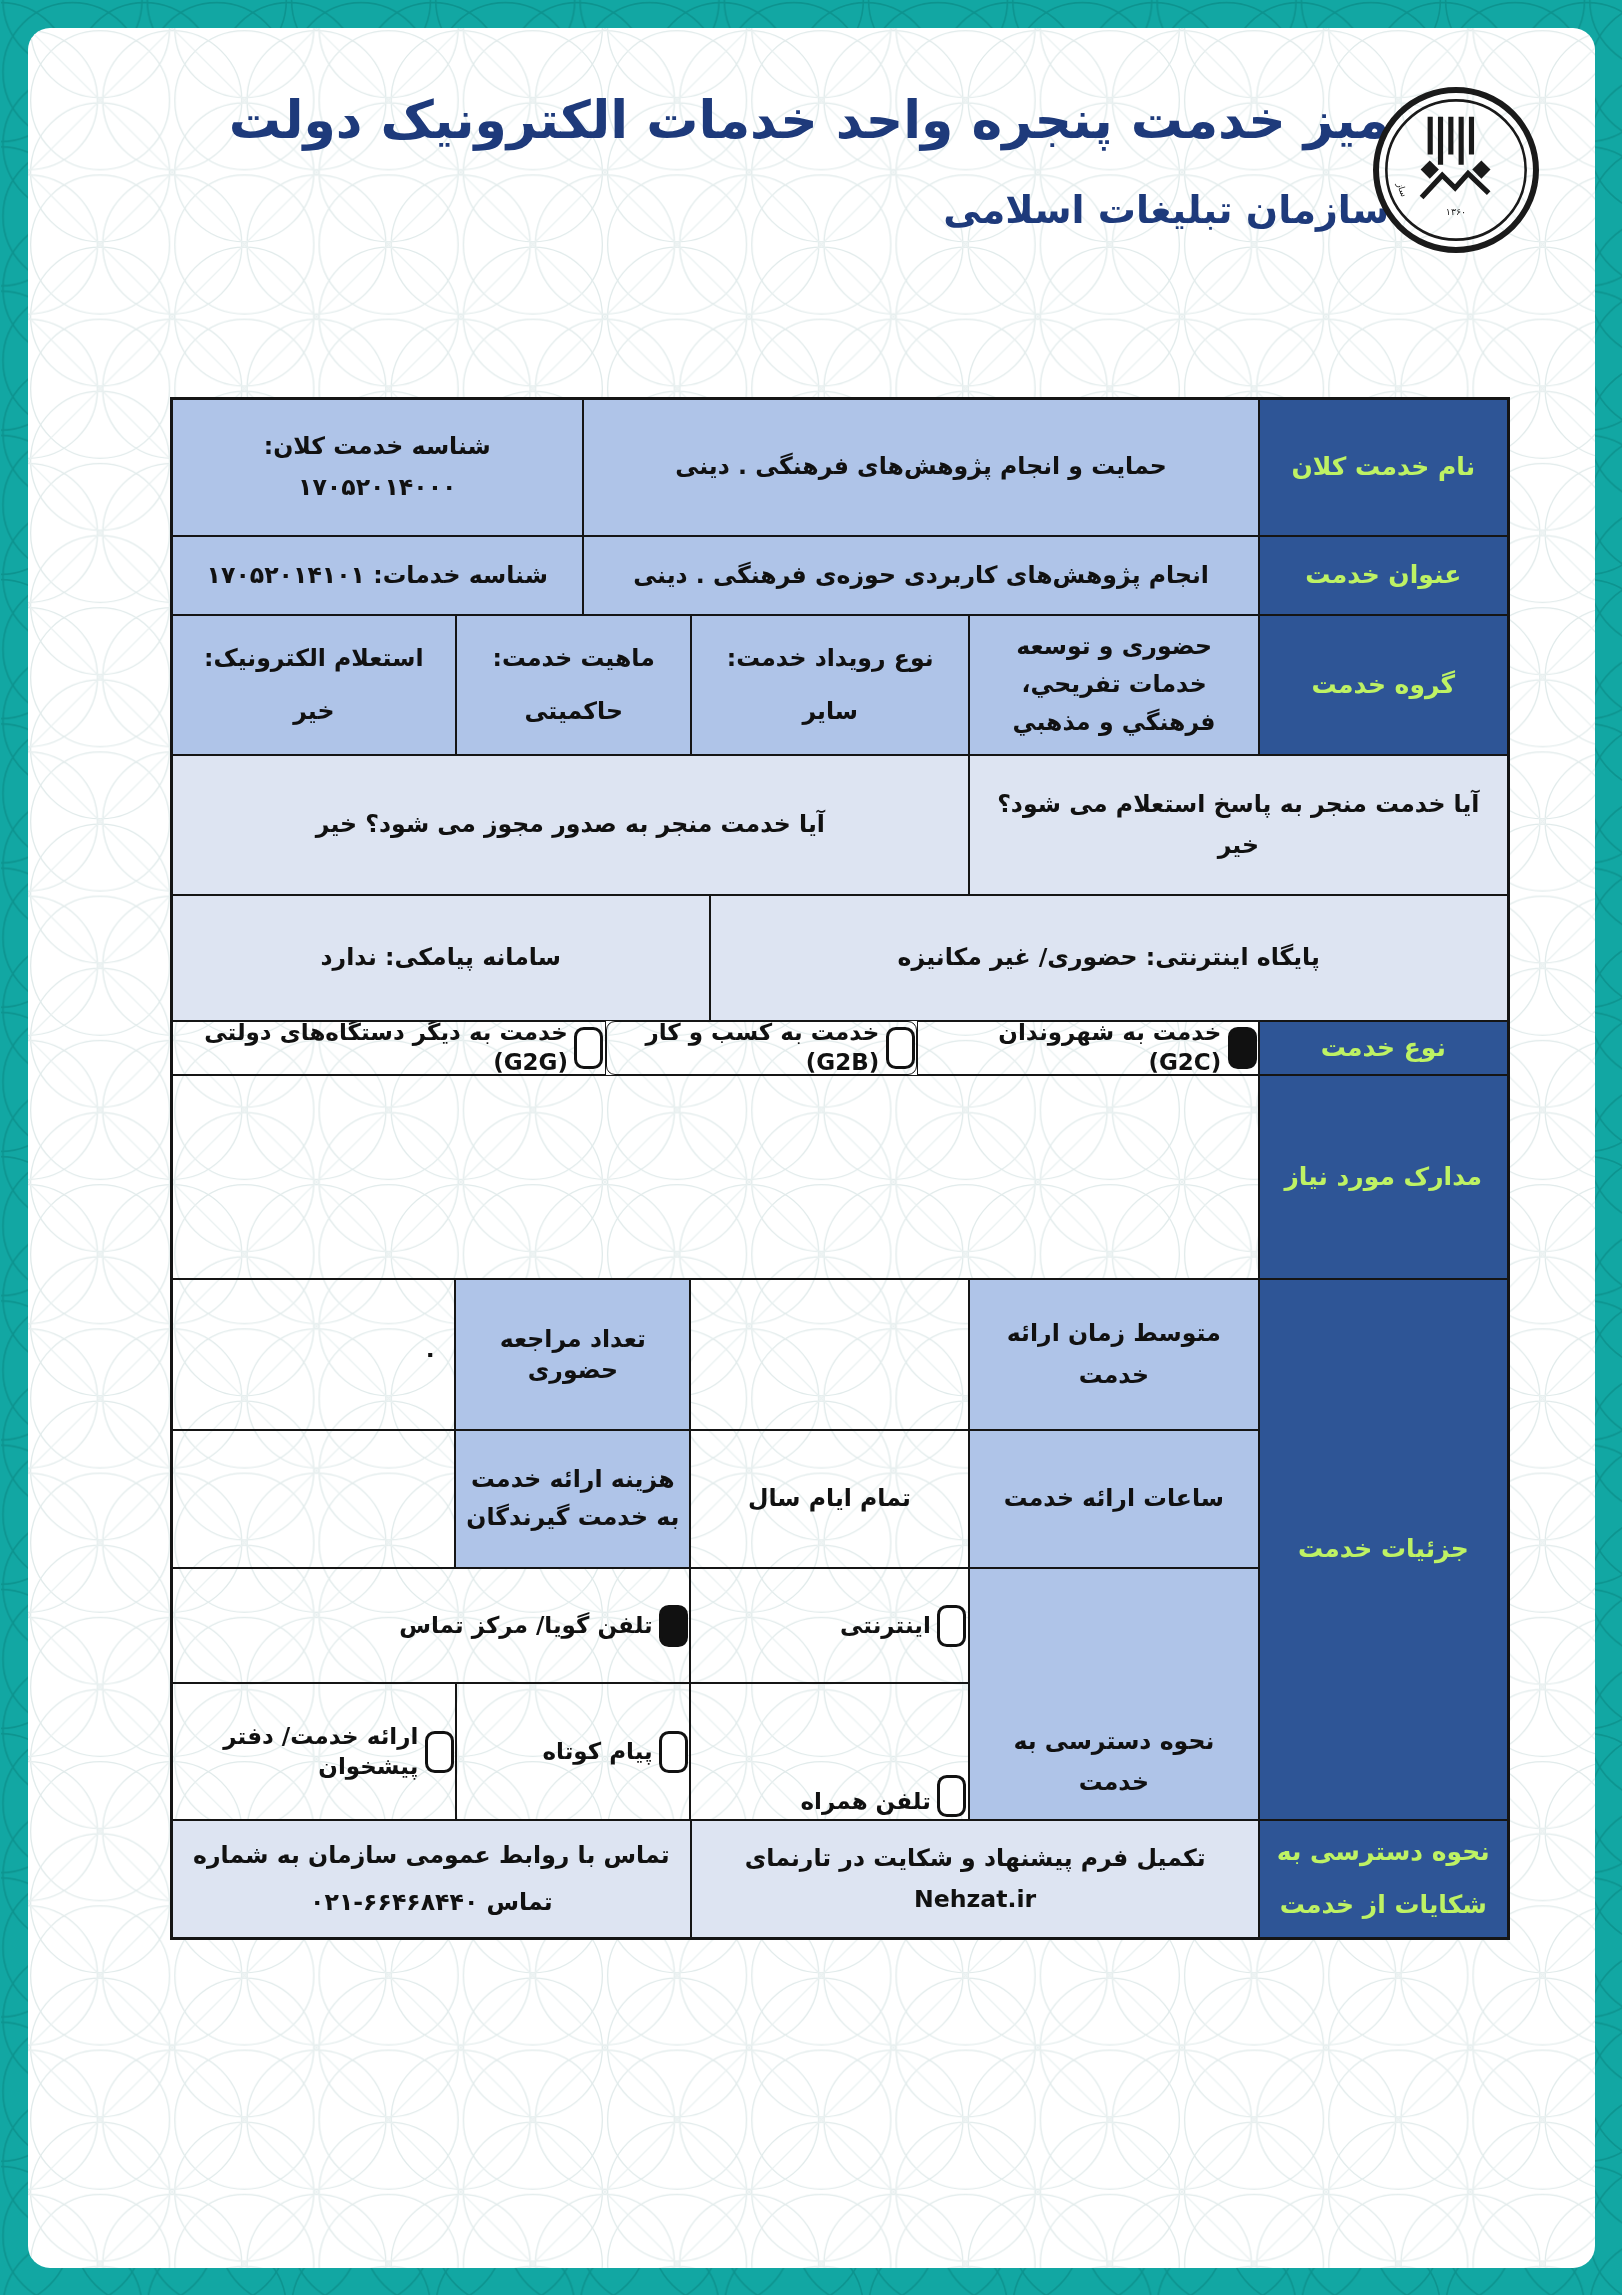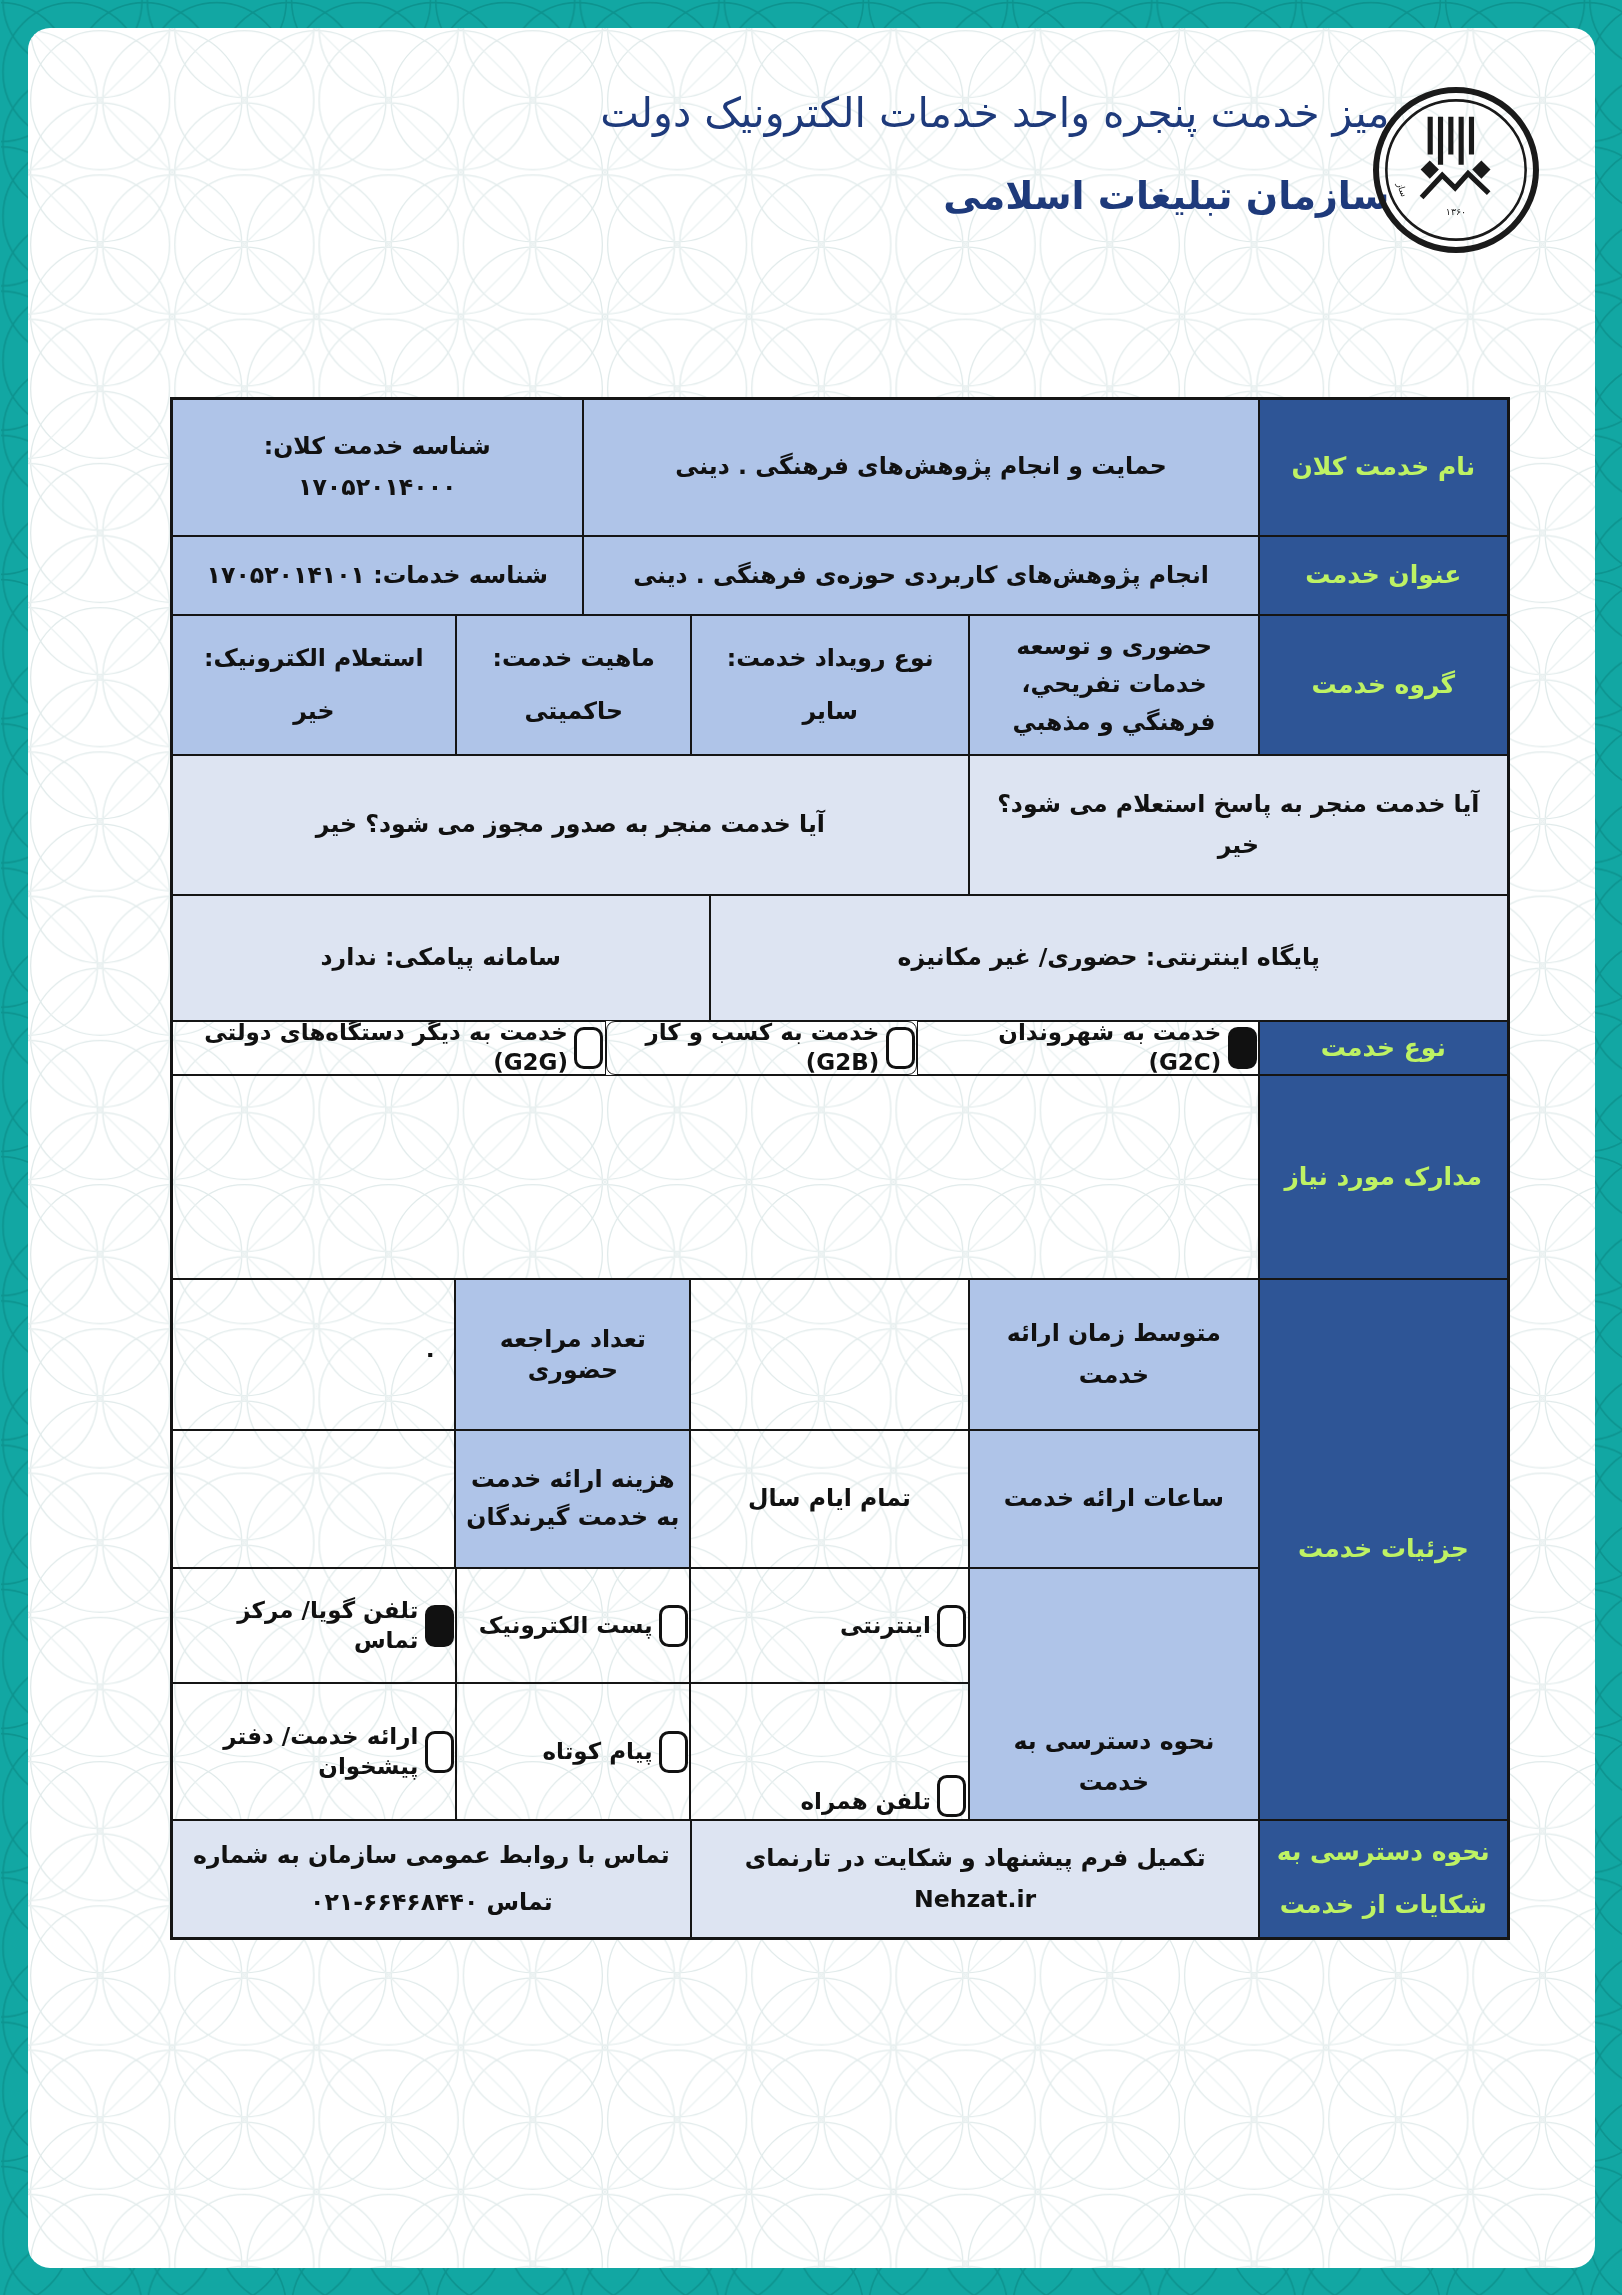--- a/index.html
+++ b/index.html
@@ -13,21 +13,21 @@
     position:absolute;left:27.5px;top:27.5px;width:1567px;height:2240px;
     background:#ffffff;border-radius:22px;z-index:1;overflow:hidden;
   }
   .page-pattern{position:absolute;inset:0;z-index:0;}
 
   
   .titles{
     position:absolute;top:60px;right:205px;z-index:2;
     text-align:right;color:#1E3A7B;direction:rtl;
   }
-  .title-1{font-size:41px;font-weight:normal;line-height:1.25;}
+  .title-1{font-size:52px;font-weight:bold;line-height:1.25;}
   .title-2{font-size:38px;font-weight:bold;margin-top:34px;line-height:1.25;}
   .logo{position:absolute;left:1342px;top:51px;width:172px;height:182px;z-index:2;}
 
   
   .svc-table{
     position:absolute;left:142px;top:369px;width:1340px;height:1543px;z-index:2;
     display:flex;flex-direction:column;direction:rtl;
     border:2px solid #151515;box-sizing:border-box;
     color:#111;font-weight:bold;
   }
@@ -201,24 +201,20 @@
         </div>
 
         <div class="row" style="flex:1;">
           <div class="cell blue" style="flex:0 0 26.7%;align-items:flex-end;padding-bottom:15.7px;">نحوه دسترسی به خدمت</div>
           <div class="subcol">
             <div class="row" style="height:115px;">
               <div class="cell clear opt-cell" style="flex:0 0 34.9%;">
                 <span class="cb"></span>
                 <span class="opt-label">اینترنتی</span>
               </div>
-              <div class="cell clear opt-cell" style="flex:0 0 29.4%;">
-                <span class="cb"></span>
-                <span class="opt-label">پست الکترونیک</span>
-              </div>
               <div class="cell clear opt-cell" style="flex:1;padding-left:24px;">
                 <span class="cb checked"></span>
                 <span class="opt-label">تلفن گویا/ مرکز تماس</span>
               </div>
             </div>
             <div class="row" style="flex:1;">
               <div class="cell clear opt-cell" style="flex:0 0 34.9%;align-items:flex-end;">
                 <span class="cb"></span>
                 <span class="opt-label">تلفن همراه</span>
               </div>

